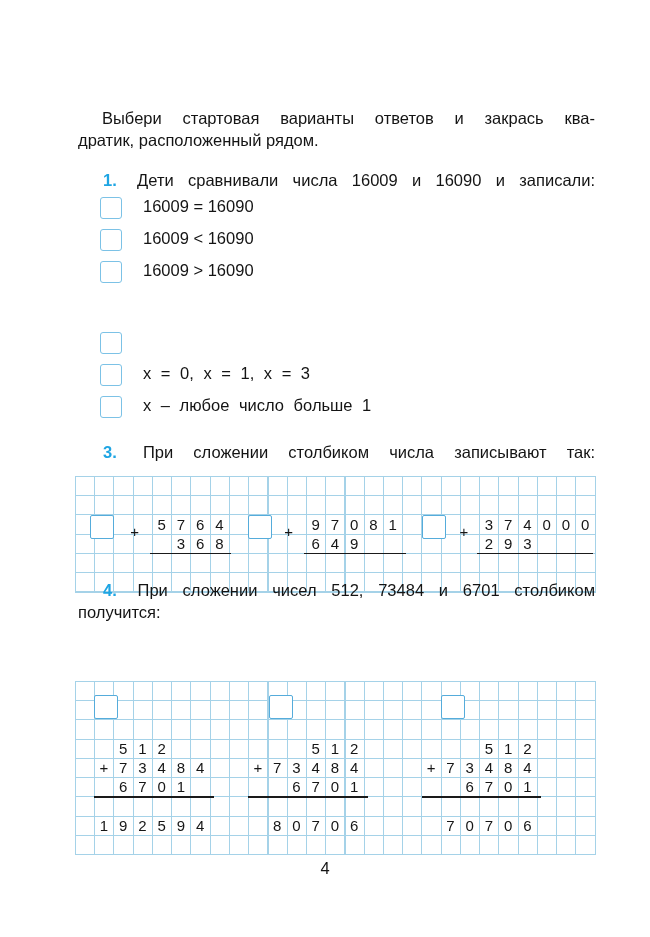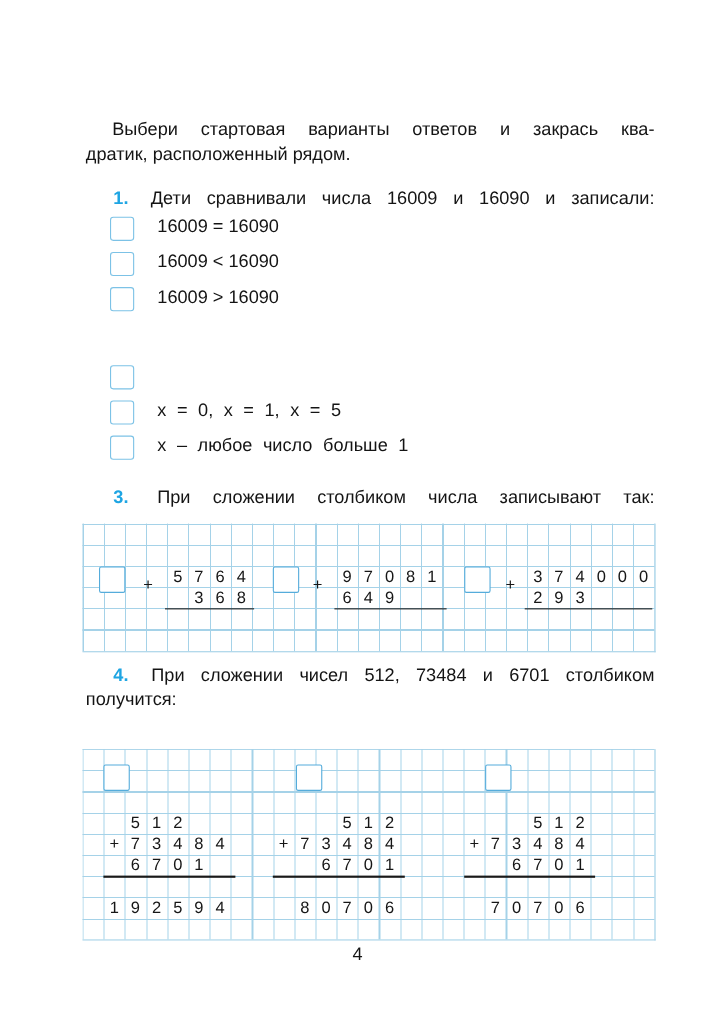--- a/index.html
+++ b/index.html
@@ -107,21 +107,21 @@
     </div>
   </div>
 
 
   <div class="abs" style="top:332px">
     <div class="option-row">
       <span class="checkbox"></span>
     </div>
     <div class="option-row">
       <span class="checkbox"></span>
-      <span class="option-label spread">х = 0, х = 1, х = 5</span>
+      <span class="option-label spread">х = 0, х = 1, х = 3</span>
     </div>
     <div class="option-row">
       <span class="checkbox"></span>
       <span class="option-label spread">х – любое число больше 1</span>
     </div>
   </div>
 
   <div class="abs body-text justify-last" style="top:442px; text-indent:25px">
     <span class="qnum">3.</span> <span>При сложении столбиком числа записывают так:</span>
   </div>
@@ -155,21 +155,21 @@
       <div class="gchar" style="left: 442.75px; top: 38.5px; width: 19.25px; height: 19.25px;">4</div>
       <div class="gchar" style="left: 462px; top: 38.5px; width: 19.25px; height: 19.25px;">0</div>
       <div class="gchar" style="left: 481.25px; top: 38.5px; width: 19.25px; height: 19.25px;">0</div>
       <div class="gchar" style="left: 500.5px; top: 38.5px; width: 19.25px; height: 19.25px;">0</div>
       <div class="gchar" style="left: 404.25px; top: 57.75px; width: 19.25px; height: 19.25px;">2</div>
       <div class="gchar" style="left: 423.5px; top: 57.75px; width: 19.25px; height: 19.25px;">9</div>
       <div class="gchar" style="left: 442.75px; top: 57.75px; width: 19.25px; height: 19.25px;">3</div>
       <div class="gline" style="left: 402.325px; top: 76.5px; width: 115.5px;"></div>
     </div>
 
-  <div class="abs body-text" style="top:604px">
+  <div class="abs body-text" style="top:580px">
     <div class="justify-last" style="text-indent:25px">
       <span class="qnum">4.</span> <span>При сложении чисел 512, 73484 и 6701 столбиком</span>
     </div>
     <div>получится:</div>
   </div>
 
   <div id="grid2" class="grid" style="left: 75px; top: 681px; width: 520.75px; height: 174.25px;">
       <div class="gcheck" style="left: 19.25px; top: 14.4375px;"></div>
       <div class="gchar" style="left: 19.25px; top: 77px; width: 19.25px; height: 19.25px;">+</div>
       <div class="gchar" style="left: 38.5px; top: 57.75px; width: 19.25px; height: 19.25px;">5</div>

